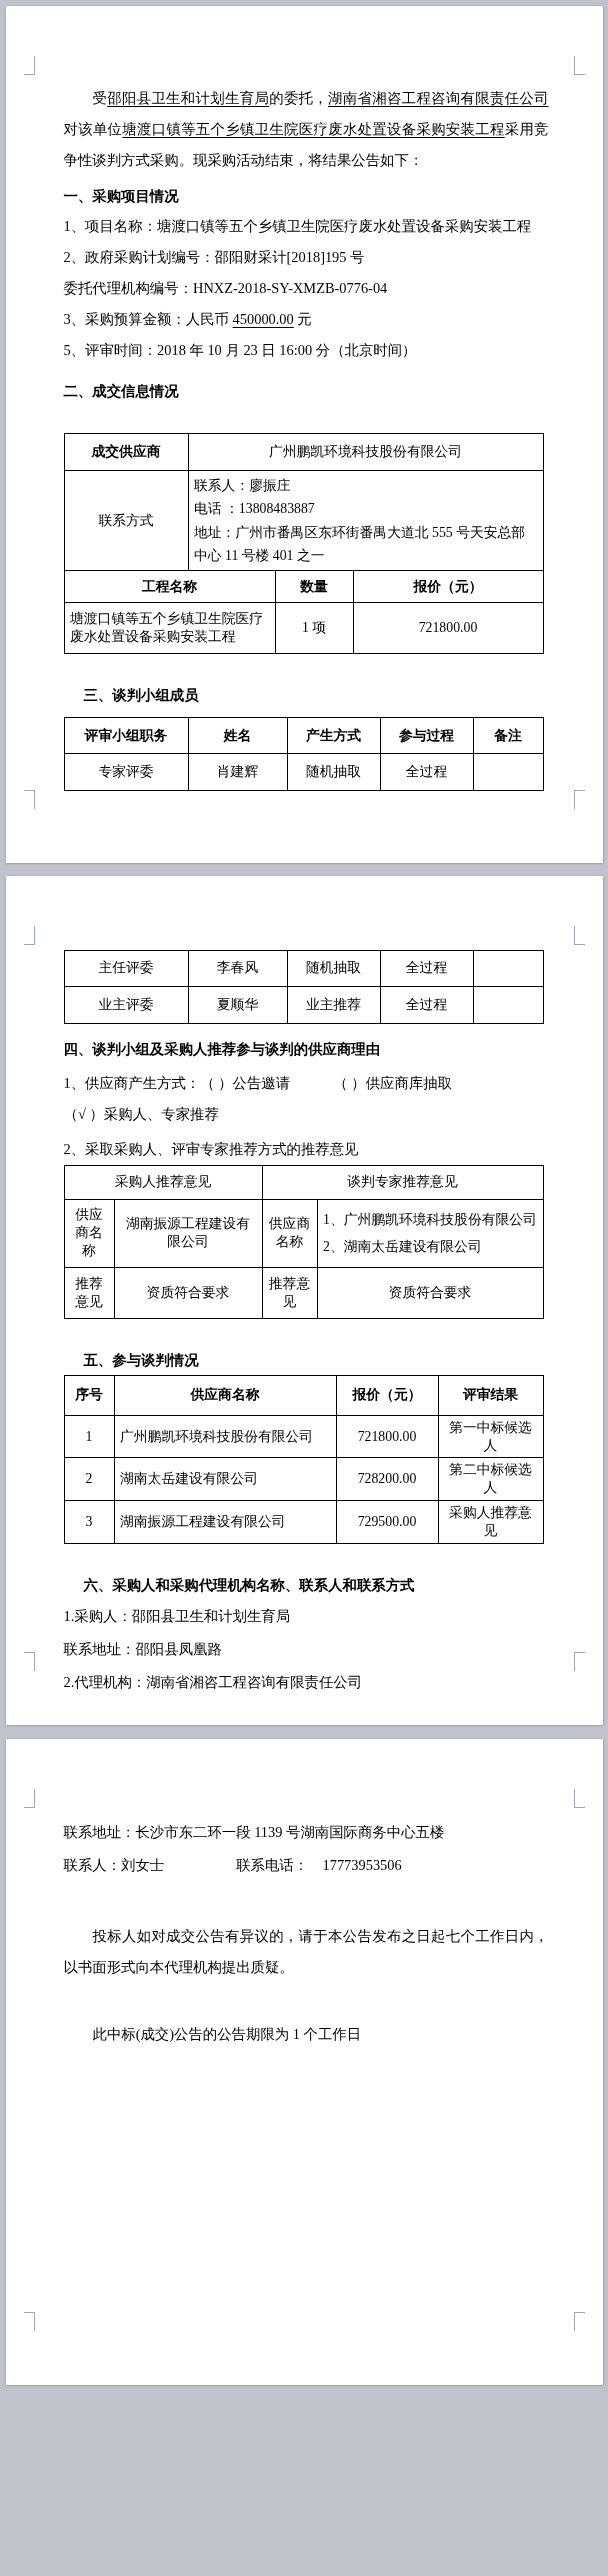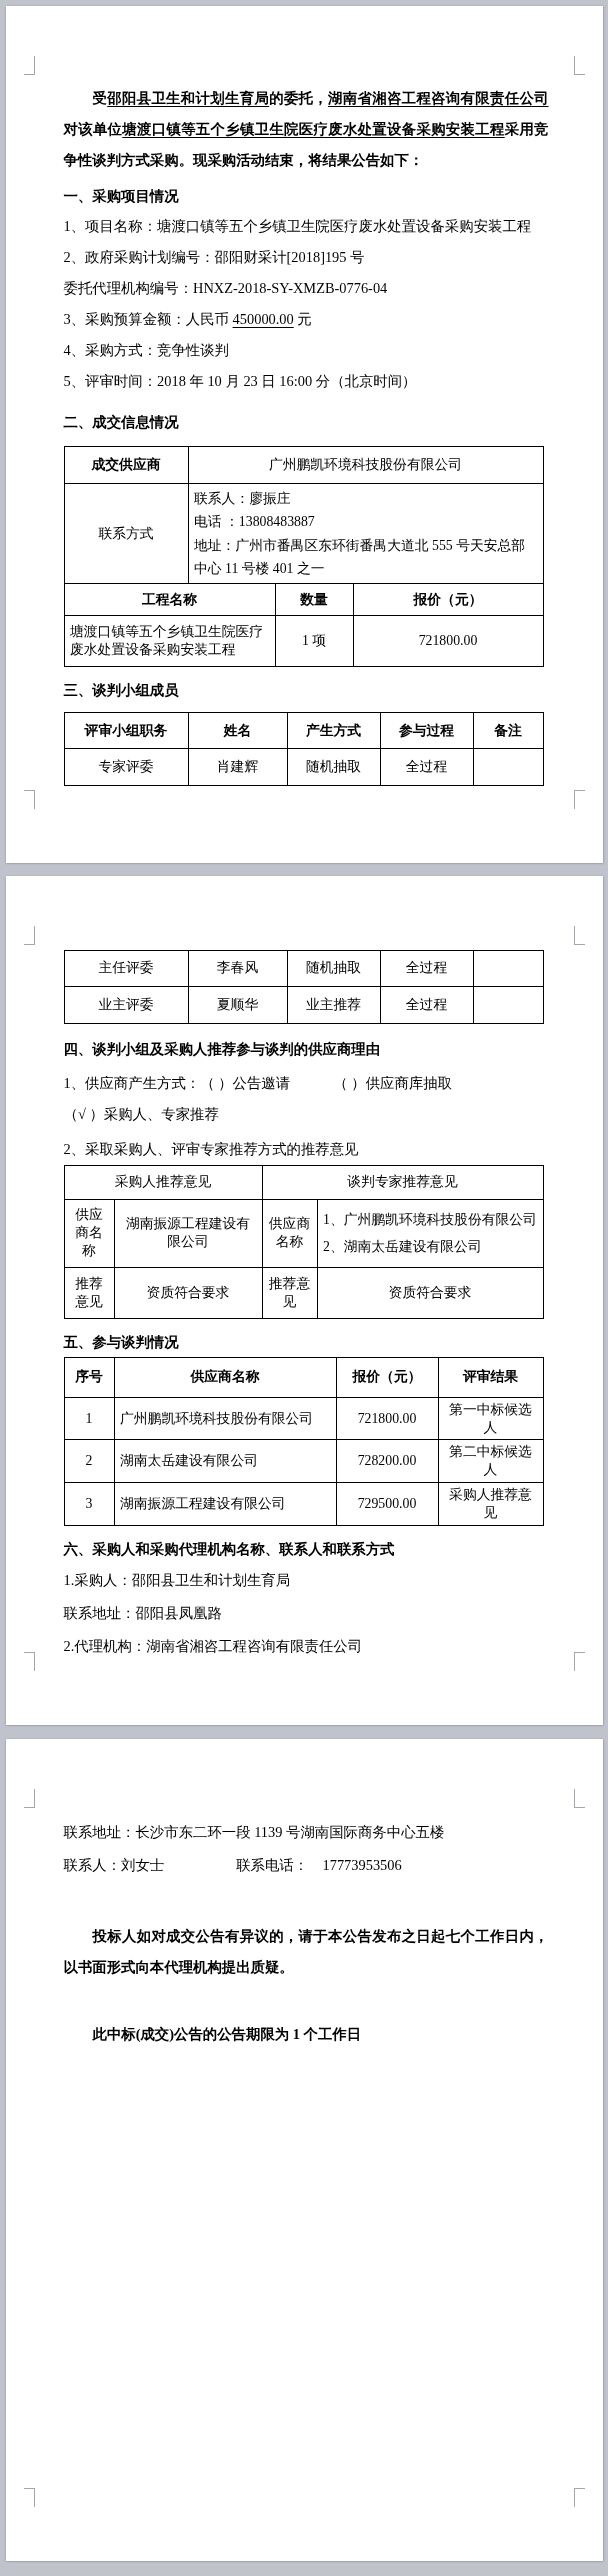--- a/index.html
+++ b/index.html
@@ -14,49 +14,49 @@
   .stage{padding-top:5.5px;}
   .page{
     position:relative;
     width:597px;
     margin:0 auto;
     background:#ffffff;
     box-shadow:0 0.7px 2.1px rgba(90,95,110,.55), 0.7px 0 1.4px rgba(90,95,110,.35);
   }
   .page-1{height:857px;margin-bottom:13px;}
   .page-2{height:849px;margin-bottom:14.4px;}
-  .page-3{height:822px;}
+  .page-3{height:646px;}
   
   .mk{position:absolute;width:10.3px;height:18px;}
   .mk-tl{left:18.6px;top:50px;border-right:0.7px solid #a2a6ae;border-bottom:0.7px solid #a2a6ae;}
   .mk-tr{left:568px;top:50px;border-left:0.7px solid #a2a6ae;border-bottom:0.7px solid #a2a6ae;}
   .mk-bl{left:18.6px;bottom:54px;border-right:0.7px solid #a2a6ae;border-top:0.7px solid #a2a6ae;}
   .mk-br{left:568px;bottom:54px;border-left:0.7px solid #a2a6ae;border-top:0.7px solid #a2a6ae;}
 
   .content{padding:0 54px 0 58px;}
   .pad1{padding-top:77px;}
   .pad2{padding-top:74px;}
   .pad3{padding-top:77px;}
 
   .t{margin:0;font-size:14.4px;line-height:31px;text-align:justify;}
   .t.sp{line-height:33px;}
-  .indent{text-indent:29px;font-weight:bold;}
+  .indent{text-indent:29px;}
   .u{text-decoration:underline;text-underline-offset:3.4px;}
   .hd{margin:6.9px 0 0 0;font-size:14.4px;font-weight:bold;line-height:29px;}
 
   table{border-collapse:collapse;table-layout:fixed;width:480px;margin:0;}
   table{border:1.4px solid #000;}
   td{border:0.7px solid #000;font-size:13.8px;text-align:center;vertical-align:middle;padding:2.8px 5.5px;word-break:break-all;}
   td.left{text-align:left;}
   td.b{font-weight:bold;}
   .cellp{margin:0;line-height:23.4px;text-align:left;}
   .cellp2{margin:0;line-height:27.5px;text-align:left;}
   .stack{margin-top:-1.4px;}
 
-  .mt8{margin-top:0;} .mt10{margin-top:6.9px;} .mt14{margin-top:9px;} .mt16{margin-top:11px;}
+  .mt8{margin-top:0;} .mt10{margin-top:6.9px;} .mt14{margin-top:27px;padding-left:20px;} .mt16{margin-top:11px;}
   .mt56{margin-top:39px;} .mt52{margin-top:36px;} .mt6{margin-top:4.1px;}
 
   .rowh1 td{height:30px;}
   .rowh2 td{height:26px;}
   .rowh3 td{height:44px;}
   .rowh4 td{height:27.5px;}
   .panel td{height:30px;}
   .bid td{height:33px;}
 </style>
 </head>
@@ -71,21 +71,20 @@
     <div class="mk mk-br"></div>
     <div class="content pad1">
 
       <p class="t indent"><span>受</span><span class="u">邵阳县卫生和计划生育局</span><span>的委托，</span><span class="u">湖南省湘咨工程咨询有限责任公司</span><span>对该单位</span><span class="u">塘渡口镇等五个乡镇卫生院医疗废水处置设备采购安装工程</span><span>采用竞争性谈判方式采购。现采购活动结束，将结果公告如下：</span></p>
 
       <h2 class="hd">一、采购项目情况</h2>
       <p class="t">1、项目名称：塘渡口镇等五个乡镇卫生院医疗废水处置设备采购安装工程</p>
       <p class="t">2、政府采购计划编号：邵阳财采计[2018]195 号</p>
       <p class="t">委托代理机构编号：HNXZ-2018-SY-XMZB-0776-04</p>
       <p class="t"><span>3、采购预算金额：人民币 </span><span class="u">450000.00</span><span> 元</span></p>
-      <p class="t">4、采购方式：竞争性谈判</p>
       <p class="t">5、评审时间：2018 年 10 月 23 日 16:00 分（北京时间）</p>
 
       <h2 class="hd mt16">二、成交信息情况</h2>
 
       <table class="mt14">
         <colgroup>
             <col style="width:124px">
             <col>
           </colgroup>
         <tbody>

